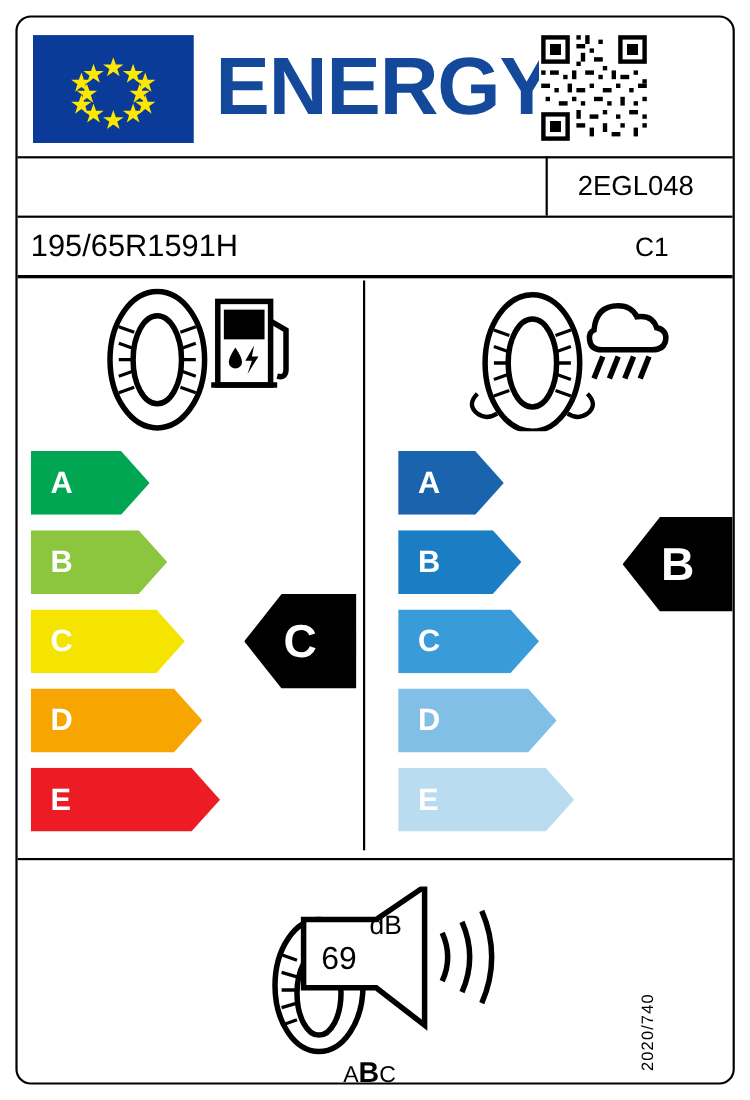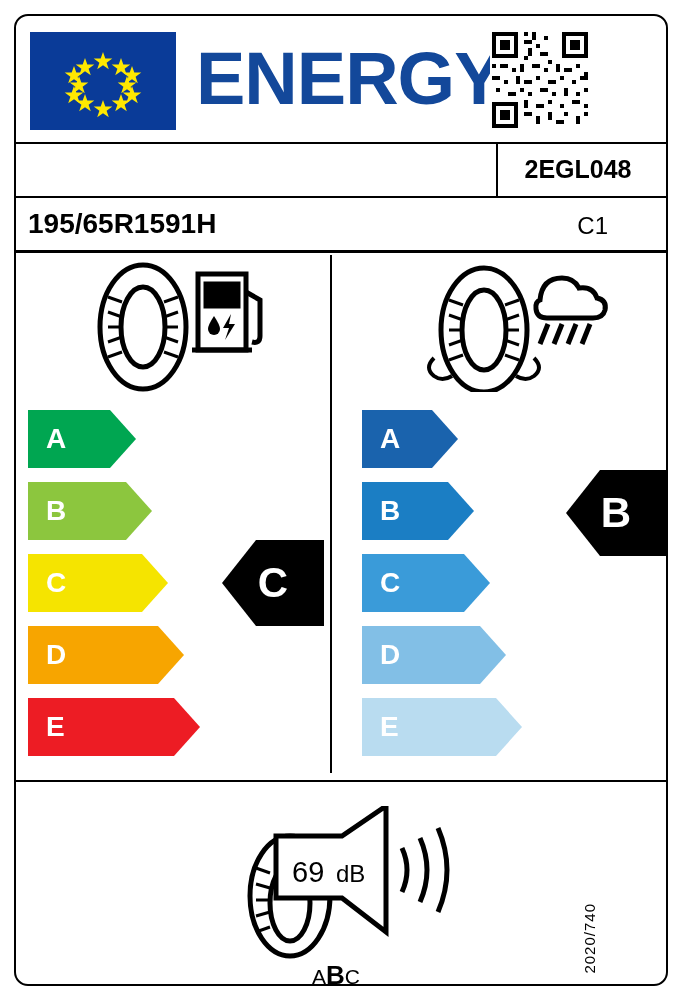--- a/index.html
+++ b/index.html
@@ -17,22 +17,22 @@
 
   .sep{position:absolute;background:#000;}
   .hline1{left:16px;top:142px;width:650px;height:2px;}
   .hline2{left:16px;top:196px;width:650px;height:2px;}
   .hline3{left:16px;top:250px;width:650px;height:3px;}
   .hline4{left:16px;top:780px;width:650px;height:2px;}
   .vline-brand{left:496px;top:142px;width:2px;height:54px;}
   .vline-mid{left:330px;top:255px;width:2px;height:518px;}
 
   .brand{position:absolute;left:30px;top:155px;font-size:25px;font-weight:bold;letter-spacing:0.5px;}
-  .sku{position:absolute;left:498px;top:155px;width:160px;text-align:center;font-size:25px;font-weight:bold;}
-  .size{position:absolute;left:28px;top:208px;font-size:28px;font-weight:bold;}
+  .sku{position:absolute;left:498px;top:155px;width:160px;text-align:center;font-size:25px;font-weight:normal;}
+  .size{position:absolute;left:28px;top:208px;font-size:28px;font-weight:normal;}
   .cls{position:absolute;right:12px;top:212px;font-size:24px;}
 
   
   .pic-fuel{position:absolute;left:88px;top:262px;width:180px;height:130px;}
   .pic-wet{position:absolute;left:412px;top:262px;width:200px;height:130px;}
 
   
   .grades{position:absolute;}
   .grades.left{left:28px;top:410px;}
   .grades.right{left:362px;top:410px;}
@@ -43,21 +43,21 @@
 
   
   .result{position:absolute;}
   .result .letter{position:absolute;left:0;top:0;width:100%;height:100%;display:flex;align-items:center;justify-content:center;color:#fff;font-size:42px;font-weight:bold;}
   .res-fuel{left:222px;top:540px;width:102px;height:86px;}
   .res-wet{left:566px;top:470px;width:100px;height:86px;}
 
   
   .noise{position:absolute;left:222px;top:806px;width:250px;height:160px;}
   .noise-db{position:absolute;left:292px;top:856px;font-size:29px;font-weight:normal;}
-  .noise-unit{position:absolute;left:336px;top:860px;font-size:24px;}
+  .noise-unit{position:absolute;left:336px;top:828px;font-size:24px;}
   .noise-classes{position:absolute;left:312px;top:936px;font-size:21px;margin-top:24px;}
   .noise-classes b{font-size:26px;}
 
   .regno{position:absolute;right:22px;bottom:26px;font-size:15px;
      writing-mode:vertical-rl;transform:rotate(180deg);letter-spacing:1px;}
 </style>
 </head>
 <body>
 
 <div class="label">

